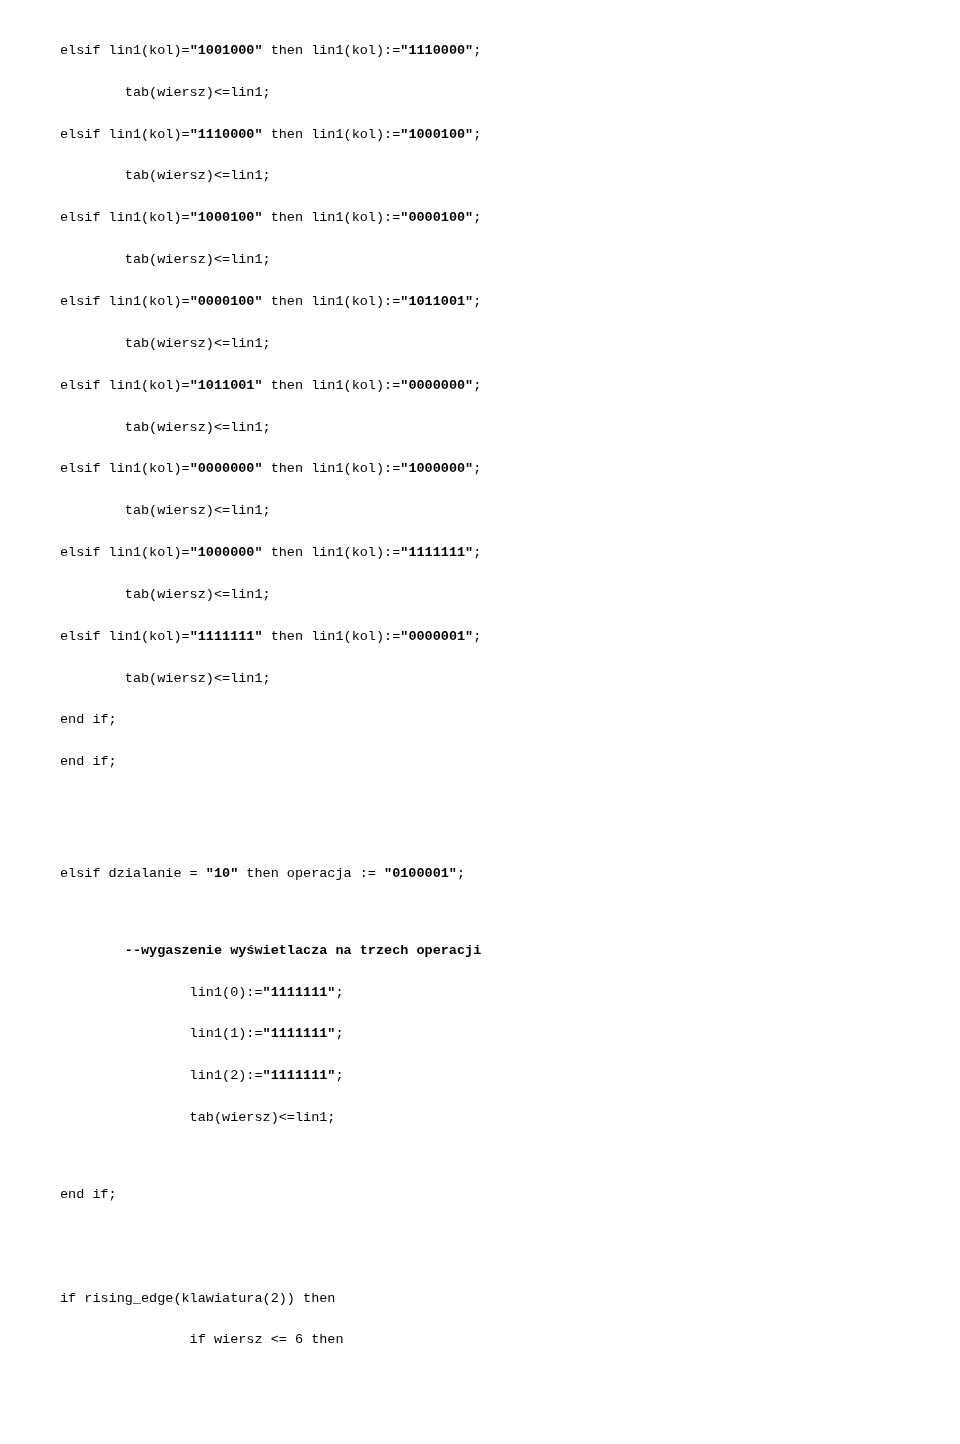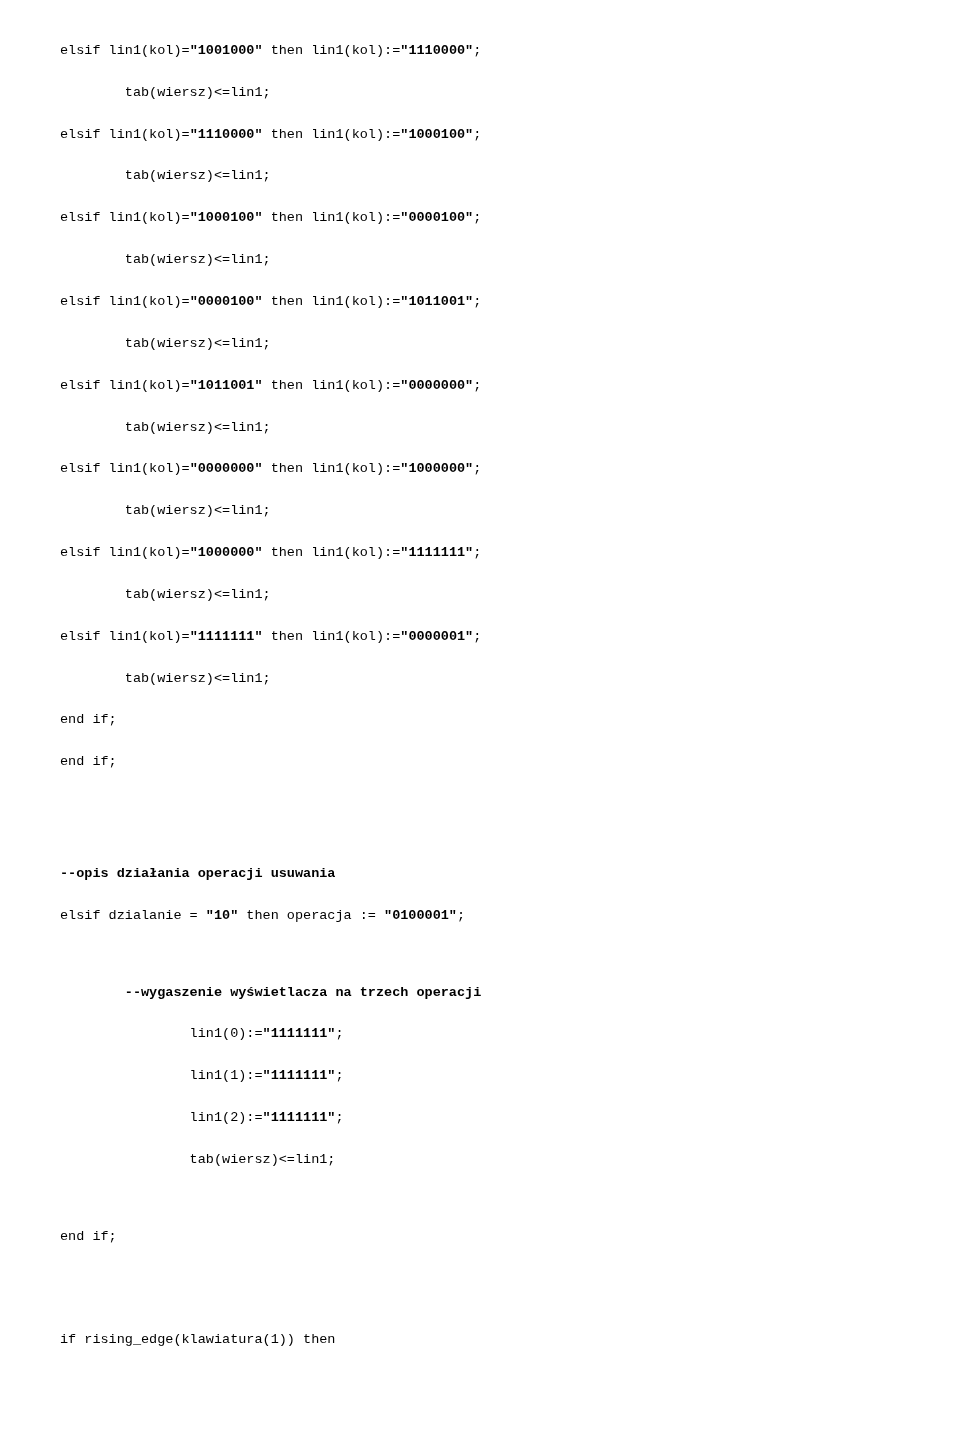--- a/index.html
+++ b/index.html
@@ -69,36 +69,36 @@
 <span class="code-line">        tab(wiersz)&lt;=lin1;</span>
 <span class="code-line">elsif lin1(kol)=<span class="bold">"1111111"</span> then lin1(kol):=<span class="bold">"0000001"</span>;</span>
 <span class="code-line">        tab(wiersz)&lt;=lin1;</span>
 <span class="code-line">end if;</span>
 <span class="code-line">end if;</span>
   </div>
 
   <div style="height: 28px;"></div>
 
   <div class="code-block">
-<span class="code-line bold">--opis działania operacji usuwania</span>
 <span class="code-line">elsif dzialanie = <span class="bold">"10"</span> then operacja := <span class="bold">"0100001"</span>;</span>
 <span class="spacer"></span>
 <span class="code-line bold">        --wygaszenie wyświetlacza na trzech operacji</span>
 <span class="code-line">                lin1(0):=<span class="bold">"1111111"</span>;</span>
 <span class="code-line">                lin1(1):=<span class="bold">"1111111"</span>;</span>
 <span class="code-line">                lin1(2):=<span class="bold">"1111111"</span>;</span>
 <span class="code-line">                tab(wiersz)&lt;=lin1;</span>
 <span class="spacer"></span>
 <span class="code-line">end if;</span>
   </div>
 
   <div style="height: 20px;"></div>
 
   <div class="code-block">
-<span class="code-line">if rising_edge(klawiatura(1)) then</span>
+<span class="code-line">if rising_edge(klawiatura(2)) then</span>
+<span class="code-line">                if wiersz &lt;= 6 then</span>
 
 
 
 
 
   </div>
 
 </div>
 
 </body></html>

